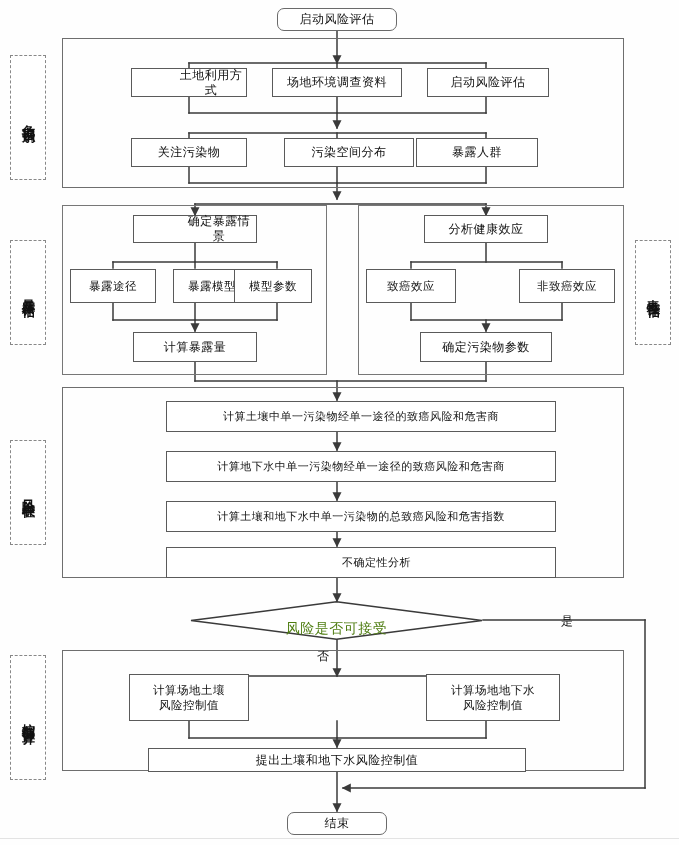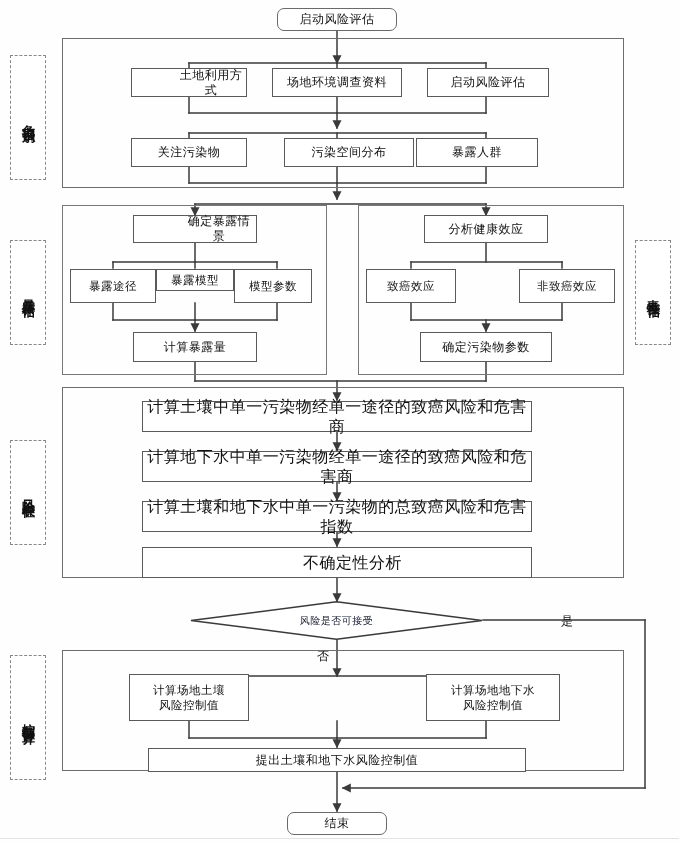--- a/index.html
+++ b/index.html
@@ -16,21 +16,21 @@
   
   .node{
     position:absolute;box-sizing:border-box;
     background:#ffffff;border:1.4px solid #5a5a5a;
     display:flex;align-items:center;justify-content:center;text-align:center;
     font-size:12px;line-height:1.25;letter-spacing:.5px;color:#111;
     white-space:pre-line;
   }
   .term{border-radius:7px;border:1.4px solid #6a6a6a;}
   .small{font-size:11.5px;}
-  .wide{font-size:16px;}
+  .wide{font-size:11px;margin-left:24px;}
 
   
   .group{
     position:absolute;box-sizing:border-box;
     border:1.6px solid #6e6e6e;background:transparent;
   }
   .subgroup{
     position:absolute;box-sizing:border-box;
     border:1.4px solid #777;background:transparent;
   }
@@ -41,23 +41,23 @@
     border:1.6px dashed #888;background:#fff;
     display:flex;align-items:center;justify-content:center;
     font-size:13px;font-weight:700;letter-spacing:2px;color:#111;
     writing-mode:vertical-rl;text-orientation:upright;
     padding:4px 0;
   }
 
   
   .diamond-wrap{position:absolute;}
   .diamond-label{
-    position:absolute;left:0;top:0;width:100%;height:100%;
+    position:absolute;left:0;top:8px;width:100%;height:100%;
     display:flex;align-items:center;justify-content:center;
-    font-size:10px;letter-spacing:.5px;color:#0f172a;pointer-events:none;
+    font-size:14px;letter-spacing:.5px;color:#4d7c0f;pointer-events:none;
   }
 
   
   .blabel{
     position:absolute;font-size:12px;color:#111;letter-spacing:.5px;
   }
   .footline{position:absolute;left:0;top:838px;width:679px;height:1px;background:#e3e3e3;}
 </style>
 </head>
 <body>
@@ -171,21 +171,21 @@
   <div class="node" style="left:416px;top:138px;width:122px;height:29px;">暴露人群</div>
 
   <div class="phase" style="left:10px;top:240px;width:36px;height:105px;">暴露评估</div>
   <div class="phase" style="left:635px;top:240px;width:36px;height:105px;">毒性评估</div>
 
   <div class="subgroup" style="left:62px;top:205px;width:265px;height:170px;"></div>
   <div class="subgroup" style="left:358px;top:205px;width:266px;height:170px;"></div>
 
   <div class="node" style="left:133px;top:215px;width:124px;height:28px;padding-left:48px;">确定暴露情景</div>
   <div class="node small" style="left:70px;top:269px;width:86px;height:34px;">暴露途径</div>
-  <div class="node small" style="left:156px;top:269px;width:78px;height:22px;">暴露模型</div>
+  <div class="node small" style="left:173px;top:269px;width:78px;height:34px;">暴露模型</div>
   <div class="node small" style="left:234px;top:269px;width:78px;height:34px;">模型参数</div>
   <div class="node" style="left:133px;top:332px;width:124px;height:30px;">计算暴露量</div>
 
   <div class="node" style="left:424px;top:215px;width:124px;height:28px;">分析健康效应</div>
   <div class="node small" style="left:366px;top:269px;width:90px;height:34px;">致癌效应</div>
   <div class="node small" style="left:519px;top:269px;width:96px;height:34px;">非致癌效应</div>
   <div class="node" style="left:420px;top:332px;width:132px;height:30px;">确定污染物参数</div>
 
   <div class="phase" style="left:10px;top:440px;width:36px;height:105px;">风险表征</div>
 

